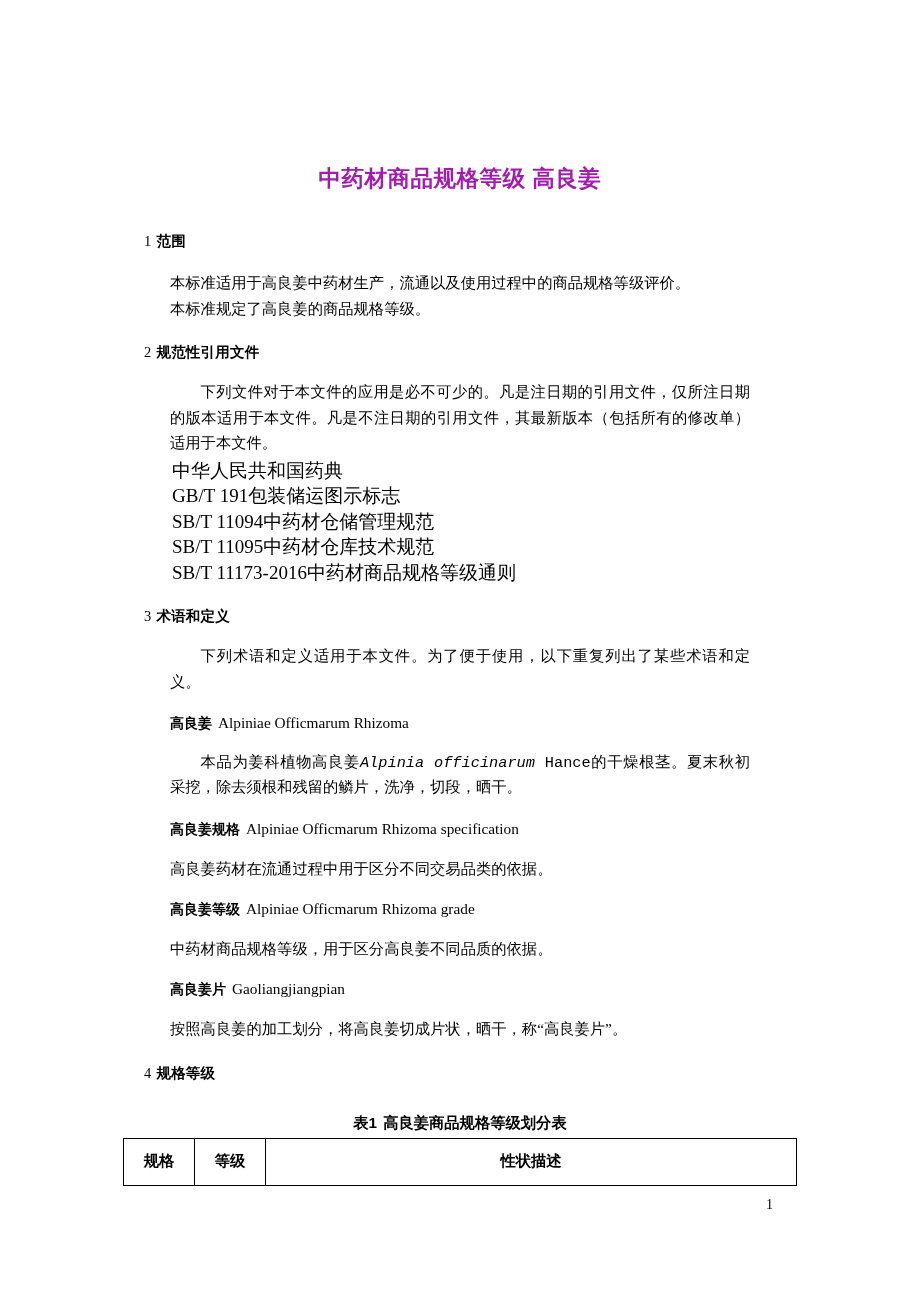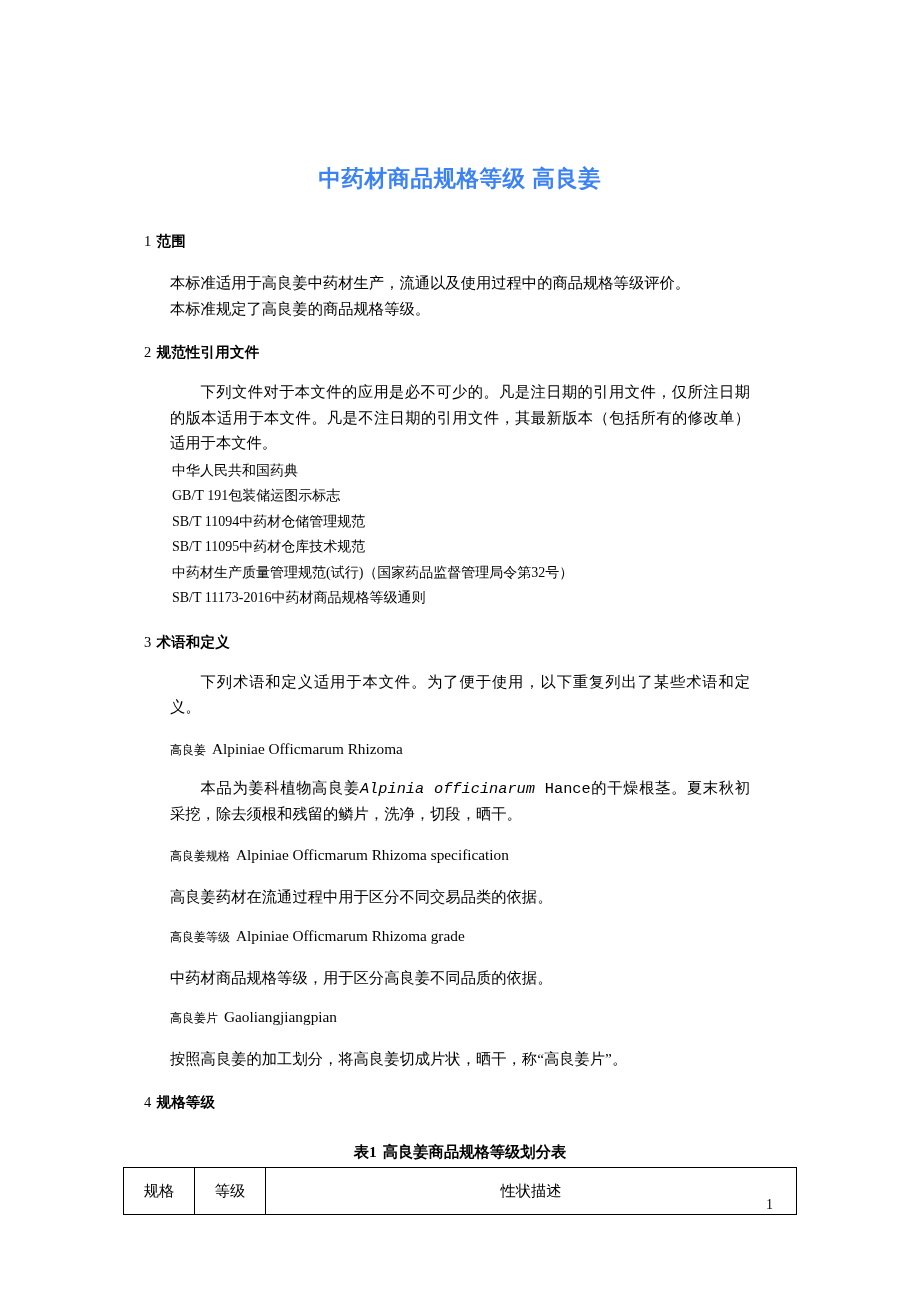--- a/index.html
+++ b/index.html
@@ -26,21 +26,21 @@
   .doc-title {
     position: absolute;
     top: 163px;
     left: 0;
     width: 920px;
     text-align: center;
     font-family: "Liberation Sans", "DejaVu Sans", sans-serif;
     font-size: 22.5px;
     font-weight: 700;
     letter-spacing: 0.5px;
-    color: #3b82f6;
+    color: #a21caf;
   }
 
   
   .content {
     position: absolute;
     top: 232px;
     left: 0;
     width: 920px;
   }
 
@@ -70,66 +70,66 @@
 
   .gap-after-head { height: 17px; }
   .gap-sm { height: 14px; }
   .gap-md { height: 22px; }
   .gap-lg { height: 28px; }
 
   .ref-list {
     margin: 0 0 0 172px;
     padding: 0;
     list-style: none;
-    font-size: 14px;
+    font-size: 19px;
     line-height: 25.5px;
   }
   .ref-list li { white-space: nowrap; }
 
   .term {
     font-size: 15.3px;
     line-height: 25.5px;
     margin: 0 0 0 170px;
   }
   .term .cn {
     font-family: "Liberation Sans", "DejaVu Sans", sans-serif;
-    font-weight: 400;
-    font-size: 12px;
+    font-weight: 700;
+    font-size: 14px;
   }
   .term .la {
     font-family: "Liberation Serif", "DejaVu Serif", serif;
     font-weight: 400;
     padding-left: 6px;
   }
 
   .sci { font-style: italic; }
 
   
   .table-caption {
     text-align: center;
     font-size: 15.3px;
     font-weight: 700;
     font-family: "Liberation Sans", "DejaVu Sans", sans-serif;
     margin: 0 0 4px 0;
   }
   .table-caption .capnum {
-    font-family: Liberation Serif, serif;
+    font-family: Liberation Sans, sans-serif;
     font-weight: 700;
   }
   .table-caption .captext { padding-left: 6px; }
 
   table.spec-table {
     border-collapse: collapse;
     margin: 0 auto;
     width: 664px;
     table-layout: fixed;
   }
   table.spec-table th {
     border: 1px solid #000;
-    font-weight: 400;
+    font-weight: 700;
     font-size: 15.3px;
     font-family: "Liberation Serif", "DejaVu Serif", serif;
     text-align: center;
     height: 44px;
     vertical-align: middle;
     background: #fff;
   }
   th.col-spec { width: 68px; }
   th.col-grade { width: 68px; }
   th.col-desc { width: 528px; }
@@ -168,21 +168,20 @@
 
     <div class="sec">
       <div class="h2"><span class="num">2</span><span>规范性引用文件</span></div>
       <div class="gap-after-head"></div>
       <div class="para indent">下列文件对于本文件的应用是必不可少的。凡是注日期的引用文件，仅所注日期的版本适用于本文件。凡是不注日期的引用文件，其最新版本（包括所有的修改单）适用于本文件。</div>
       <ul class="ref-list">
         <li>中华人民共和国药典</li>
         <li>GB/T 191包装储运图示标志</li>
         <li>SB/T 11094中药材仓储管理规范</li>
         <li>SB/T 11095中药材仓库技术规范</li>
-        <li>中药材生产质量管理规范(试行)（国家药品监督管理局令第32号）</li>
         <li>SB/T 11173-2016中药材商品规格等级通则</li>
       </ul>
     </div>
 
     <div class="gap-md"></div>
 
     <div class="sec">
       <div class="h2"><span class="num">3</span><span>术语和定义</span></div>
       <div class="gap-after-head"></div>
       <div class="para indent">下列术语和定义适用于本文件。为了便于使用，以下重复列出了某些术语和定义。</div>

